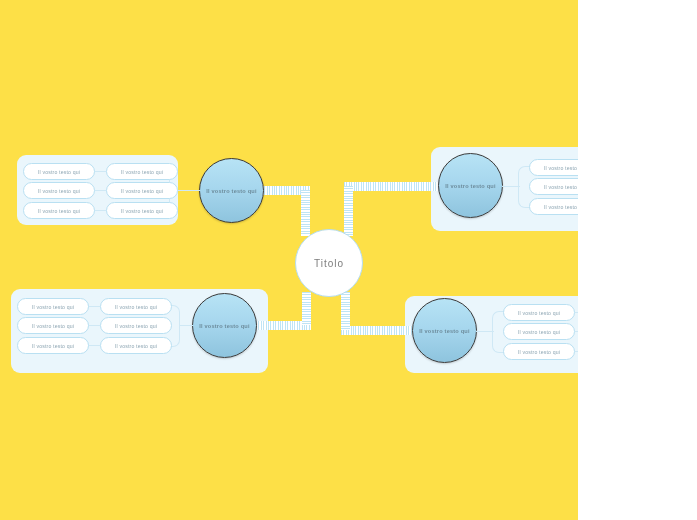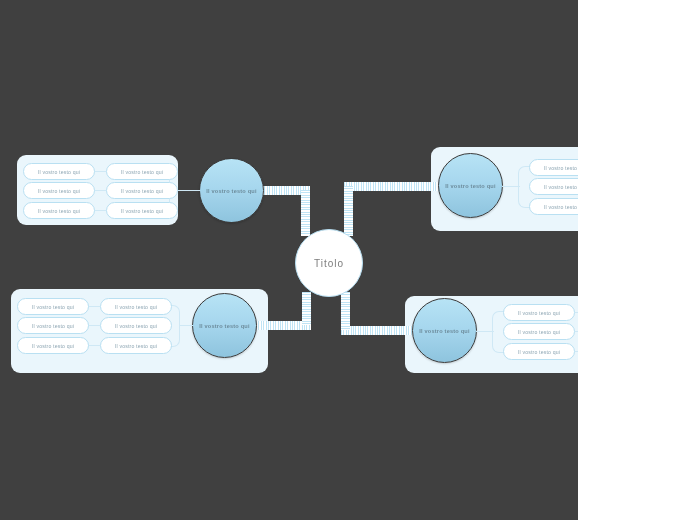--- a/index.html
+++ b/index.html
@@ -4,21 +4,21 @@
 <style>
   html, body {
     margin: 0;
     padding: 0;
     background: #ffffff;
   }
   #canvas {
     position: relative;
     width: 578px;
     height: 520px;
-    background: #404040;
+    background: #fde047;
     overflow: hidden;
     font-family: "Liberation Sans", sans-serif;
   }
 
   
   .panel {
     position: absolute;
     background: #eaf6fc;
     border-radius: 9px;
   }

